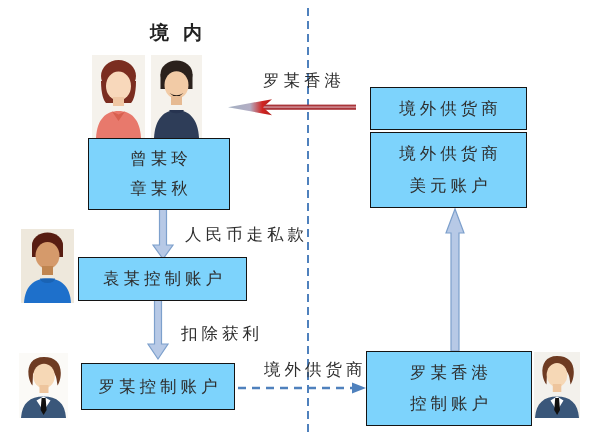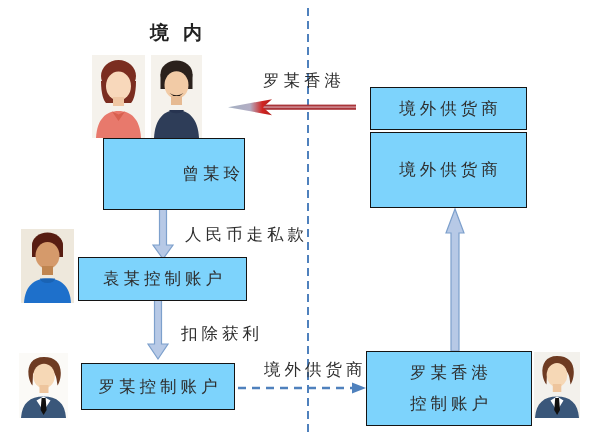--- a/index.html
+++ b/index.html
@@ -115,30 +115,32 @@
       <rect width="46" height="66" fill="#f3f1ec"></rect>
       <path d="M23,4 C12,4 7.5,12 8.5,22 C9,27 11,31 12.5,32.5 L13,21 C17,15.5 21,14 25.5,15 C31,16.3 34.5,20 35.5,26 L36.5,32.5 C38,30.5 39.8,26 39.8,20 C39.8,10 34,4 23,4 Z" fill="#6e3b22"></path>
       <ellipse cx="23" cy="23" rx="10.3" ry="12" fill="#f6d8b6"></ellipse>
       <rect x="18.8" y="32" width="8.5" height="8" fill="#eec59d"></rect>
       <path d="M1,66 C2,51 10,44.5 23,44.5 C36,44.5 44,51 45,66 Z" fill="#3a577a"></path>
       <polygon points="23,44.5 16.5,48.5 23,59 29.5,48.5" fill="#ffffff"></polygon>
       <polygon points="21.2,46 25,46 26,58 23.1,63 20.2,58" fill="#11100f"></polygon>
     </svg>
   </div>
 
-  <div class="node-box" style="left:103px;top:130px;width:140px;height:70px;align-items:flex-end;">
+  <div class="node-box" style="left:88px;top:130px;width:140px;height:70px;">
     <div class="bline">曾某玲</div>
+    <div class="bline">章某秋</div>
   </div>
 
   <div class="node-box" style="left:370px;top:79px;width:155px;height:41px;">
     <div class="bline">境外供货商</div>
   </div>
 
   <div class="node-box" style="left:370px;top:124px;width:155px;height:74px;">
     <div class="bline">境外供货商</div>
+    <div class="bline">美元账户</div>
   </div>
 
   <div class="node-box" style="left:78px;top:249px;width:167px;height:42px;">
     <div class="bline">袁某控制账户</div>
   </div>
 
   <div class="node-box" style="left:81px;top:355px;width:152px;height:45px;">
     <div class="bline">罗某控制账户</div>
   </div>
 

